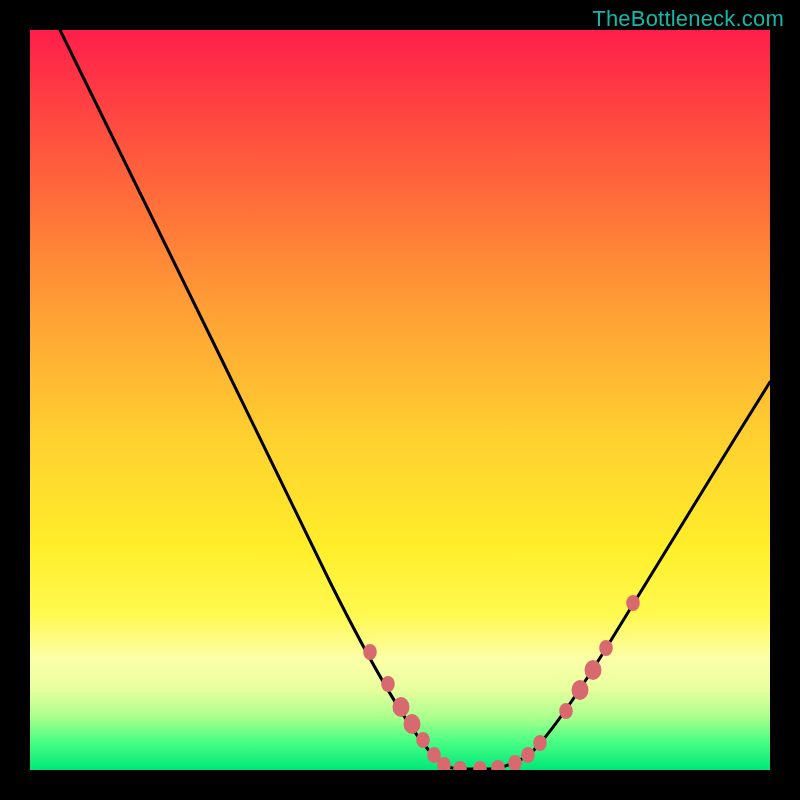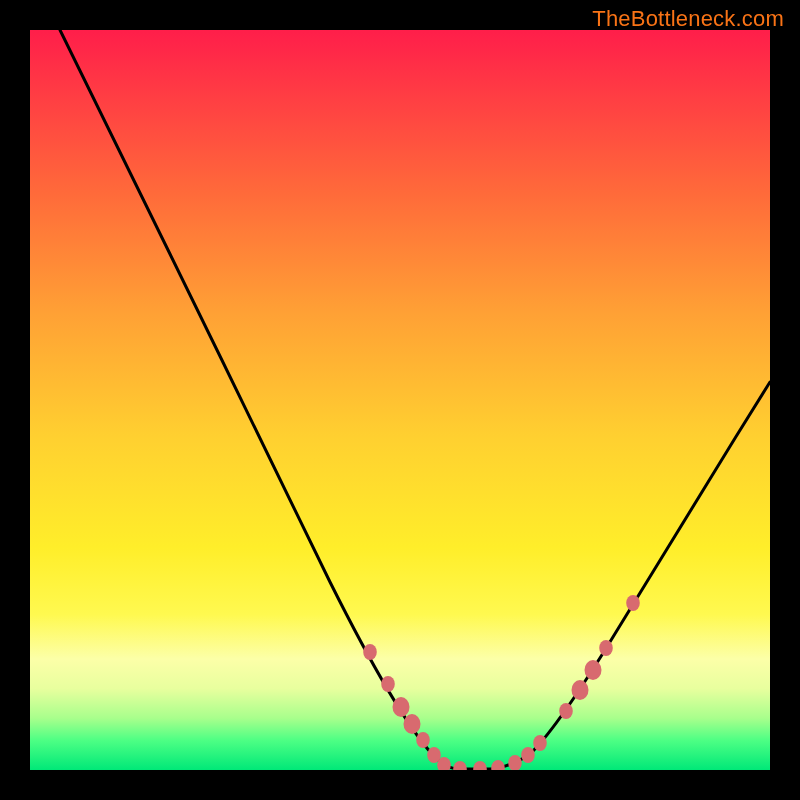--- a/index.html
+++ b/index.html
@@ -37,21 +37,21 @@
       #e8ff9e 89%,
       #a8ff8c 93%,
       #4dff84 96%,
       #00e878 100%
     );
   }
   .watermark {
     position: absolute;
     top: 6px;
     right: 16px;
-    color: #f97316;
+    color: #14b8a6;
     font-size: 22px;
     font-weight: 400;
     letter-spacing: 0.2px;
   }
   svg {
     position: absolute;
     left: 0;
     top: 0;
   }
 </style>

